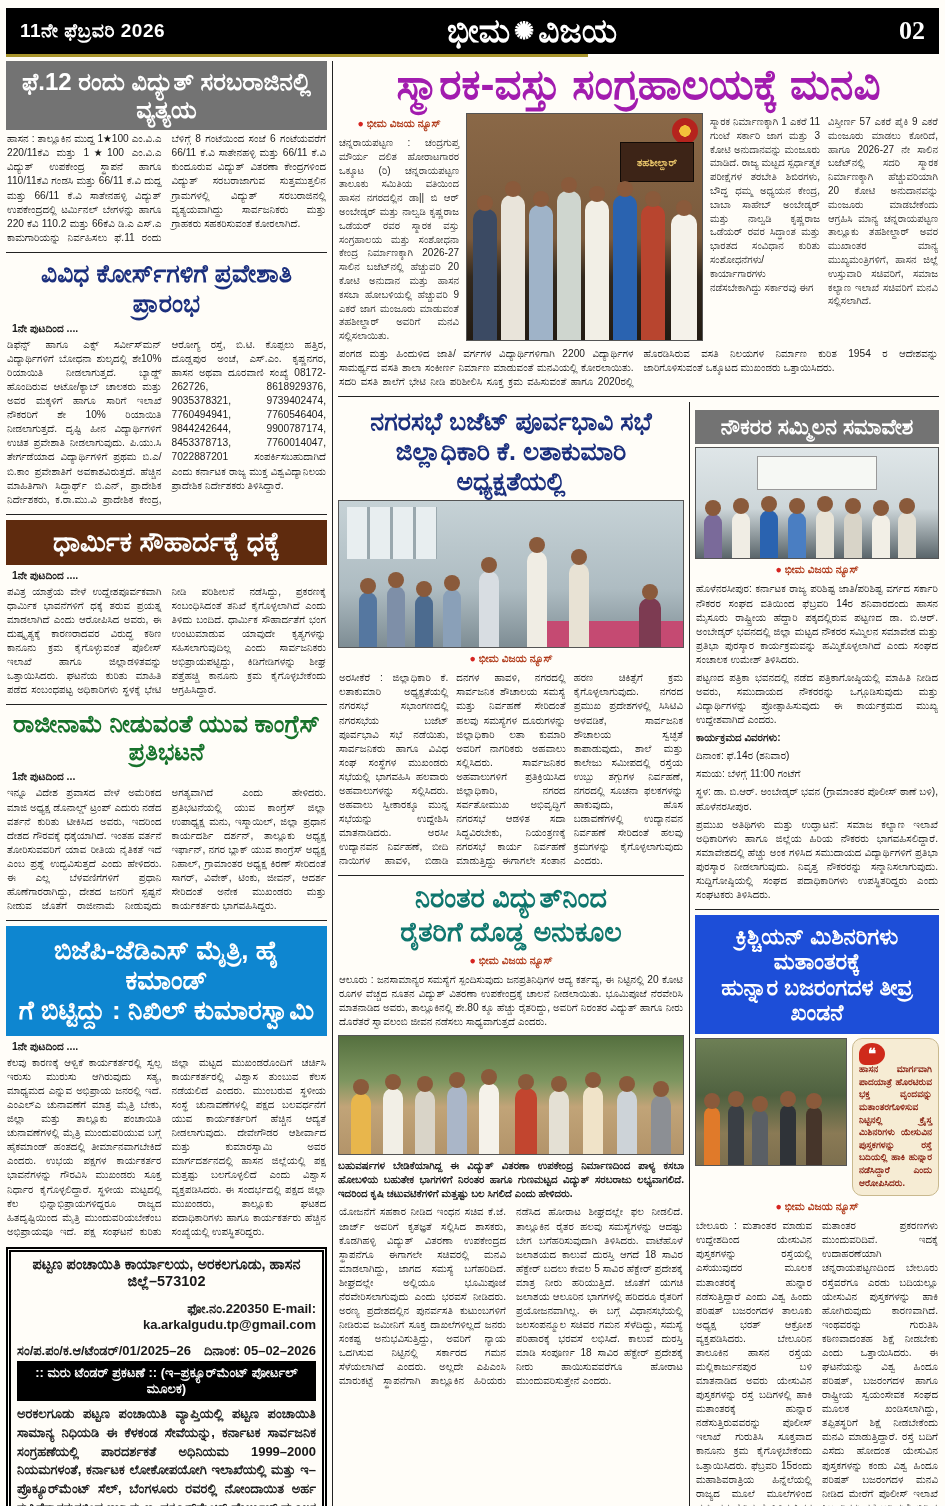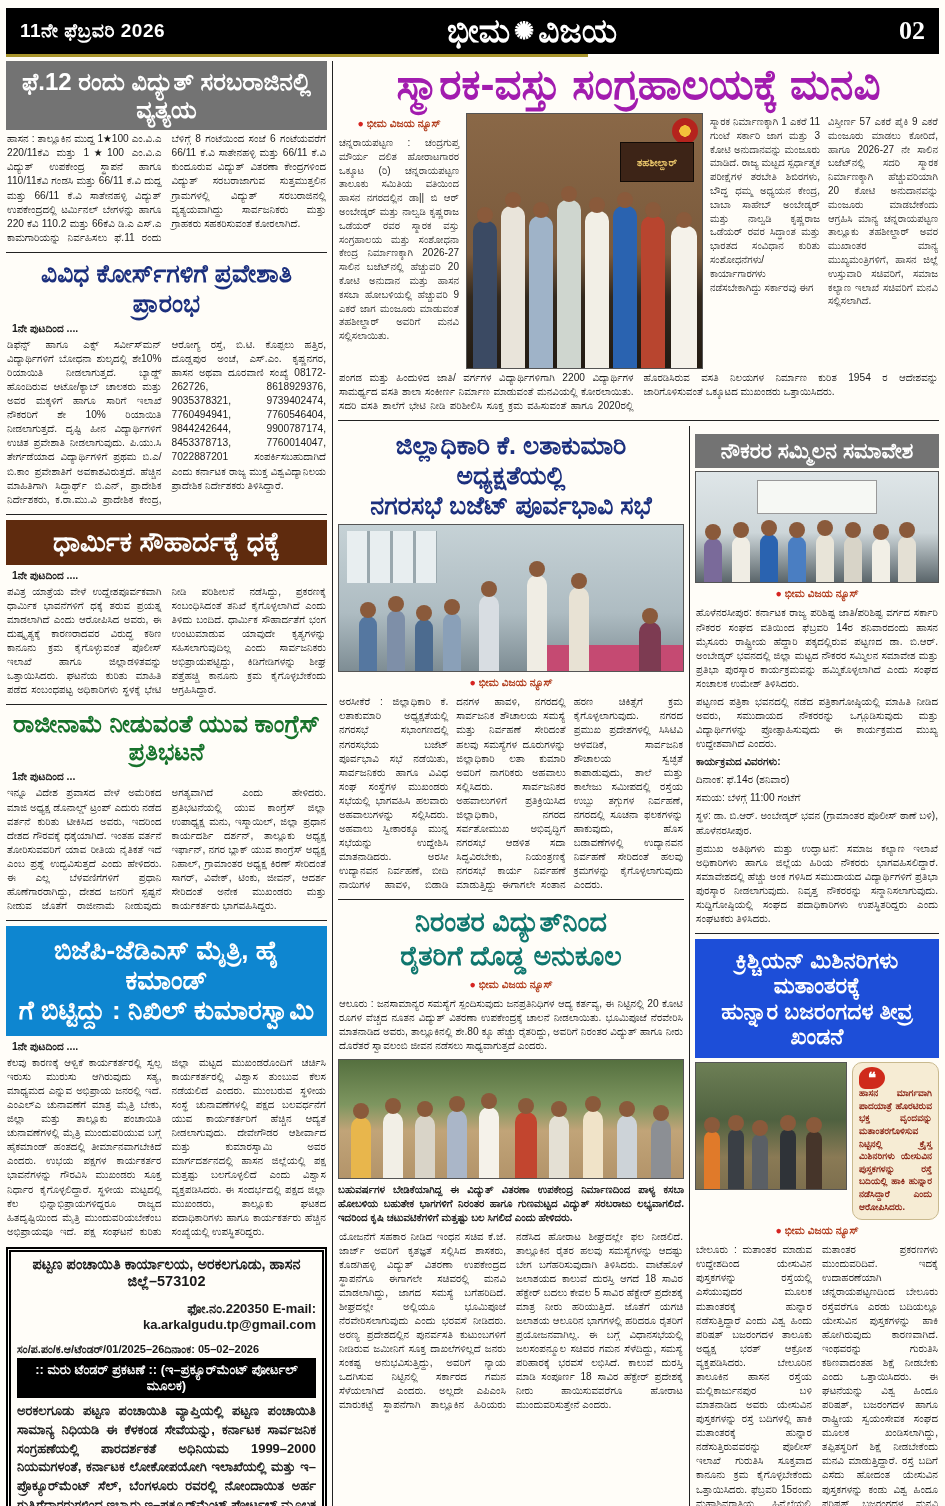--- a/index.html
+++ b/index.html
@@ -45,21 +45,21 @@
   .mainrow { display:flex; gap:6px; }
   .m-intro { width:122px; }
   .m-intro .body1 { font-size:10px; }
   .m-col { width:112px; }
   .m-col .body1 { font-size:10px; }
   
   .photo { position:relative; overflow:hidden; border:1px solid #555; }
   .person { position:absolute; bottom:0; border-radius:10px 10px 0 0; }
   .person::before { content:""; position:absolute; top:-14px; left:50%; transform:translateX(-50%);
                     width:16px; height:16px; border-radius:50%; background:#8a5a3b; }
-  .ph-tahsildar { width:237px; height:256px;
+  .ph-tahsildar { width:237px; height:228px;
      background:linear-gradient(180deg,#8a6847 0%,#7a5a3c 55%,#33291e 72%,#221b13 100%); }
   .ph-tahsildar .board { position:absolute; top:28px; right:8px; width:74px; height:40px;
      background:#3d2417; color:#e8c46a; font-size:10px; font-weight:bold; text-align:center;
      line-height:40px; border:1px solid #120b06; }
   .ph-tahsildar .emblem { position:absolute; top:4px; right:4px; width:26px; height:26px;
      border-radius:50%; background:radial-gradient(circle,#f3c23a 30%,#b5231d 32%); }
   .ph-meeting { width:100%; height:148px;
      background:linear-gradient(180deg,#c6d2d6 0%,#aebcc2 60%,#7e8d94 100%); }
   .ph-meeting .window { position:absolute; top:6px; left:8px; width:90px; height:52px;
      background:repeating-linear-gradient(90deg,#e8eef0 0 20px,#9aa8ae 20px 23px); }
@@ -76,21 +76,21 @@
   .convrow { display:flex; gap:5px; margin-top:4px; }
   .quotebox { flex:1; background:#f6ecd4; border:1.5px solid #c9b98e; border-radius:10px;
       padding:24px 6px 6px 6px; position:relative; color:#8a2415; font-weight:bold;
       font-size:9px; line-height:1.4; text-align:justify; }
   .qicon { position:absolute; top:4px; left:6px; width:26px; height:22px; background:#cf2a1b;
       border-radius:50% 50% 50% 6px; color:#fff; font-size:15px; text-align:center; line-height:22px; }
   
   .notice { border:5px double #000; margin-top:6px; padding:4px 6px 2px 6px; }
   .n-head { text-align:center; font-weight:bold; font-size:14.5px; }
   .n-contact { text-align:right; font-weight:bold; font-size:13px; margin:11px 0; }
-  .n-refrow { display:flex; justify-content:flex-start; font-size:11px; font-weight:bold; margin:2px 0; }
+  .n-refrow { display:flex; justify-content:space-between; font-size:13px; font-weight:bold; margin:2px 0; }
   .n-bar { background:#000; color:#fff; font-weight:bold; font-size:13px; text-align:center; padding:4px 2px; margin:2px 0 4px 0; }
   .n-body { font-size:13px; line-height:1.45; text-align:justify; font-weight:700; }
 </style>
 </head>
 <body>
 
 <div class="page">
 
   <div class="masthead">
     <span class="m-date">11ನೇ ಫೆಬ್ರವರಿ 2026</span>
@@ -187,22 +187,22 @@
         </div>
         <div class="cols2">ಪಂಗಡ ಮತ್ತು ಹಿಂದುಳಿದ ಜಾತಿ/ ವರ್ಗಗಳ ವಿದ್ಯಾರ್ಥಿಗಳಿಗಾಗಿ 2200 ವಿದ್ಯಾರ್ಥಿಗಳ ಸಾಮರ್ಥ್ಯದ ವಸತಿ ಶಾಲಾ ಸಂಕೀರ್ಣ ನಿರ್ಮಾಣ ಮಾಡುವಂತೆ ಮನವಿಯಲ್ಲಿ ಕೋರಲಾಯಿತು. ಸದರಿ ವಸತಿ ಶಾಲೆಗೆ ಭೇಟಿ ನೀಡಿ ಪರಿಶೀಲಿಸಿ ಸೂಕ್ತ ಕ್ರಮ ವಹಿಸುವಂತೆ ಹಾಗೂ 2020ರಲ್ಲಿ ಹೊರಡಿಸಿರುವ ವಸತಿ ನಿಲಯಗಳ ನಿರ್ಮಾಣ ಕುರಿತ 1954 ರ ಆದೇಶವನ್ನು ಜಾರಿಗೊಳಿಸುವಂತೆ ಒಕ್ಕೂಟದ ಮುಖಂಡರು ಒತ್ತಾಯಿಸಿದರು.</div>
       </div>
       <div class="sep"></div>
 
       <div class="split">
 
         <div class="mid">
           <div>
             <div class="h-navy">
+              <div>ನಗರಸಭೆ ಬಜೆಟ್ ಪೂರ್ವಭಾವಿ ಸಭೆ</div>
               <div>ಜಿಲ್ಲಾಧಿಕಾರಿ ಕೆ. ಲತಾಕುಮಾರಿ ಅಧ್ಯಕ್ಷತೆಯಲ್ಲಿ</div>
-              <div>ನಗರಸಭೆ ಬಜೆಟ್ ಪೂರ್ವಭಾವಿ ಸಭೆ</div>
             </div>
             <div class="photo ph-meeting">
               <div class="window"></div>
               <div class="table"></div>
               <div class="person" style="left:20px;  width:18px; height:38%; background:#5577a0;"></div>
               <div class="person" style="left:48px;  width:18px; height:42%; background:#7e8fa8;"></div>
               <div class="person" style="left:76px;  width:18px; height:36%; background:#4c6b8f;"></div>
               <div class="person" style="left:104px; width:18px; height:40%; background:#8aa0b8;"></div>
               <div class="person" style="left:140px; width:20px; height:52%; background:#d8dde2;"></div>
               <div class="person" style="left:188px; width:20px; height:66%; background:#f0ede4;"></div>

